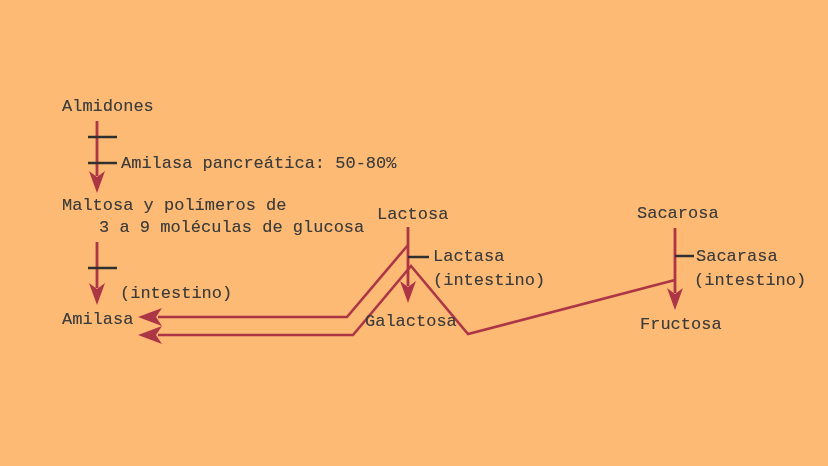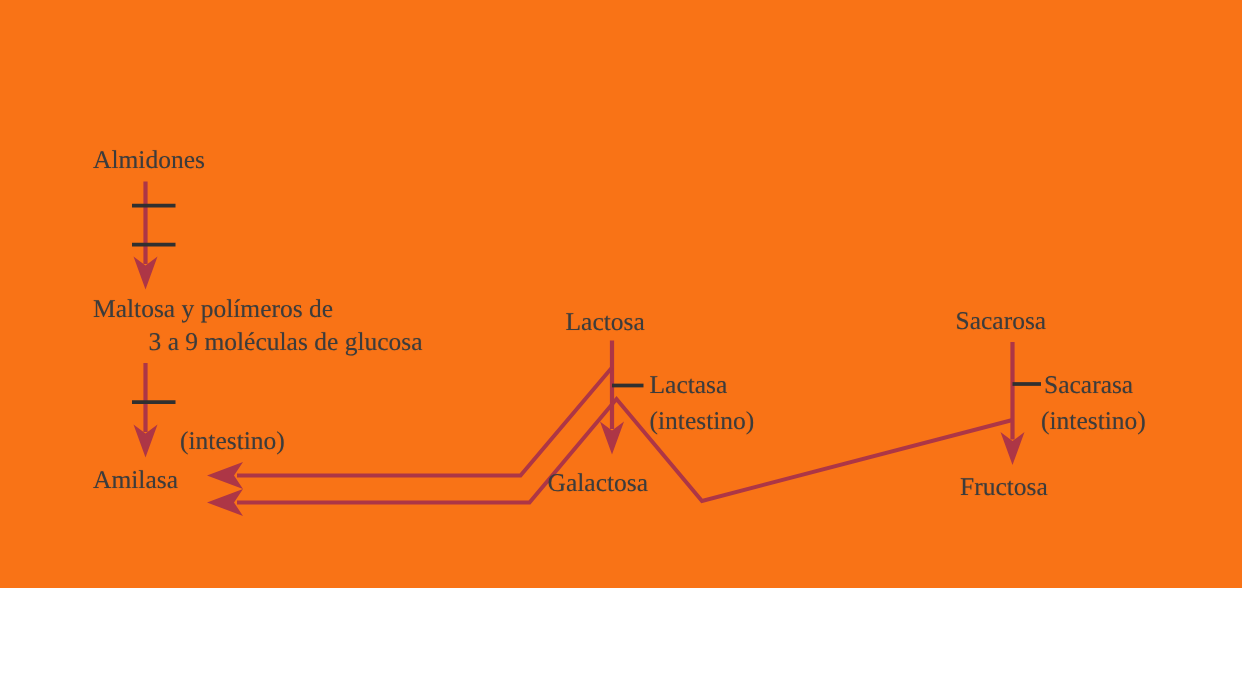--- a/index.html
+++ b/index.html
@@ -1,21 +1,21 @@
 <!DOCTYPE html>
 <html><head>
 <meta charset="utf-8">
 <style>
   html,body{margin:0;padding:0;background:#ffffff;}
   .stage{
     position:relative;
-    width:828px;height:392px;
-    background:#f97316;
+    width:828px;height:466px;
+    background:#fdba74;
     overflow:hidden;
-    font-family:Liberation Serif, serif;
+    font-family:Liberation Mono, monospace;
   }
   .lbl{
     position:absolute;
     font-size:17px;
     line-height:20px;
     color:#3c3c3c;
     white-space:nowrap;
     text-shadow:0 0 0.6px rgba(60,60,60,0.45);
   }
   svg.diagram-lines{position:absolute;left:0;top:0;}
@@ -60,20 +60,21 @@
     <g>
       <path d="M675,228 L675,293" stroke="#ad3646" stroke-width="2.8" fill="none"></path>
       <polygon points="675,310 667,288 675,294 683,288" fill="#ad3646"></polygon>
     </g>
     <path d="M675,256 L694,256" stroke="#303030" stroke-width="2.5" fill="none"></path>
   </svg>
 
   <div class="lbl" style="left:62px;top:97px;">Almidones</div>
 
 
+  <div class="lbl" style="left:121px;top:154px;">Amilasa pancreática: 50-80%</div>
 
   <div class="lbl" style="left:62px;top:196px;">Maltosa y polímeros de</div>
   <div class="lbl" style="left:62px;top:218px;margin-left:37px;">3 a 9 moléculas de glucosa</div>
 
   <div class="lbl" style="left:120px;top:284px;">(intestino)</div>
 
   <div class="lbl" style="left:62px;top:310px;">Amilasa</div>
 
   <div class="lbl" style="left:377px;top:205px;">Lactosa</div>
 

